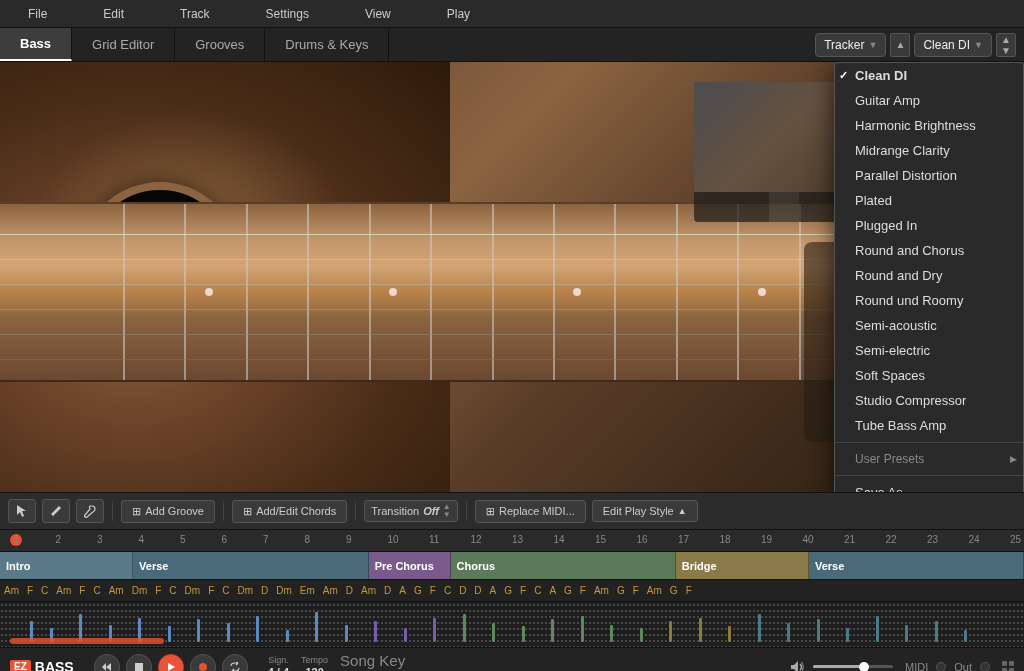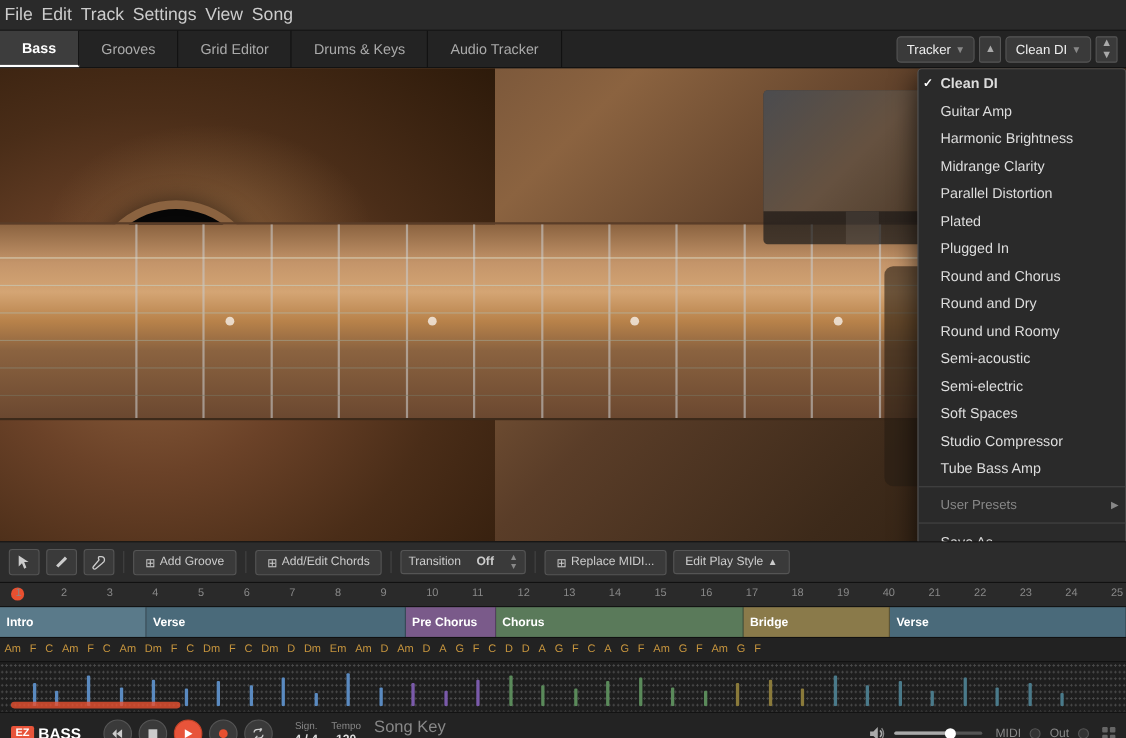--- a/index.html
+++ b/index.html
@@ -4,22 +4,22 @@
   <style>
     * { margin: 0; padding: 0; box-sizing: border-box; }
     body { width: 1024px; height: 671px; overflow: hidden; font-family: -apple-system, BlinkMacSystemFont, 'Helvetica Neue', Arial, sans-serif; background: #1a1a1a; }
 
     
     #menubar {
       display: flex; align-items: center; height: 28px;
       background: #2a2a2a; border-bottom: 1px solid #111;
     }
     .menu-item {
-      padding: 0 4px; height: 100%; display: flex; align-items: center;
-      font-size: 16px; color: #ccc; cursor: pointer;
+      padding: 0 28px; height: 100%; display: flex; align-items: center;
+      font-size: 12px; color: #ccc; cursor: pointer;
     }
 
     
     #tabbar {
       display: flex; align-items: center; height: 34px;
       background: #232323; border-bottom: 1px solid #111;
     }
     .tab {
       padding: 0 20px; height: 100%; display: flex; align-items: center;
       font-size: 13px; color: #aaa; cursor: pointer; border-right: 1px solid #111;
@@ -85,21 +85,21 @@
       display: flex; align-items: center; padding: 0 8px; gap: 6px;
       border-bottom: 1px solid #111;
     }
     .toolbar-btn {
       background: #3a3a3a; border: 1px solid #555; color: #ccc;
       padding: 4px 10px; border-radius: 3px; font-size: 11px; cursor: pointer;
       display: flex; align-items: center; gap: 4px; white-space: nowrap;
     }
     .toolbar-sep { width: 1px; height: 20px; background: #444; margin: 0 2px; }
     .toolbar-transition {
-      display: flex; align-items: center; gap: 10px;
+      display: flex; align-items: center; gap: 0;
       background: #3a3a3a; border: 1px solid #555; border-radius: 3px;
       padding: 2px 6px; font-size: 11px; color: #ccc;
     }
 
     
     #timeline {
       height: 22px; background: #2a2a2a; border-bottom: 1px solid #111;
       display: flex; align-items: center; position: relative; overflow: hidden;
     }
     .timeline-number {
@@ -187,29 +187,28 @@
   </style>
 </head>
 <body>
 
 <div id="menubar">
   <div class="menu-item">File</div>
   <div class="menu-item">Edit</div>
   <div class="menu-item">Track</div>
   <div class="menu-item">Settings</div>
   <div class="menu-item">View</div>
-  <div class="menu-item">Song</div>
+  <div class="menu-item">Play</div>
 </div>
 
 <div id="tabbar">
   <div class="tab active">Bass</div>
+  <div class="tab">Grid Editor</div>
   <div class="tab">Grooves</div>
-  <div class="tab">Grid Editor</div>
   <div class="tab">Drums &amp; Keys</div>
-  <div class="tab">Audio Tracker</div>
   <div id="right-controls">
     <div class="preset-select">
       <span>Tracker</span>
       <span style="font-size:9px; color:#888;">▼</span>
     </div>
     <div class="chevron-btn">▲</div>
     <div class="preset-select">
       <span>Clean DI</span>
       <span style="font-size:9px; color:#888;">▼</span>
     </div>
@@ -343,21 +342,21 @@
     <span>Add Groove</span>
   </div>
   <div class="toolbar-sep"></div>
   <div class="toolbar-btn">
     <span>⊞</span>
     <span>Add/Edit Chords</span>
   </div>
   <div class="toolbar-sep"></div>
   <div class="toolbar-transition">
     <span>Transition</span>
-    <span style="margin-left:4px; font-weight:600;">Off</span>
+    <span style="margin-left:4px; font-weight:600;font-style:italic;">Off</span>
     <div style="display:flex; flex-direction:column; gap:0; margin-left:4px;">
       <span style="font-size:8px; line-height:1; color:#888;">▲</span>
       <span style="font-size:8px; line-height:1; color:#888;">▼</span>
     </div>
   </div>
   <div class="toolbar-sep"></div>
   <div class="toolbar-btn">
     <span>⊞</span>
     <span>Replace MIDI...</span>
   </div>

